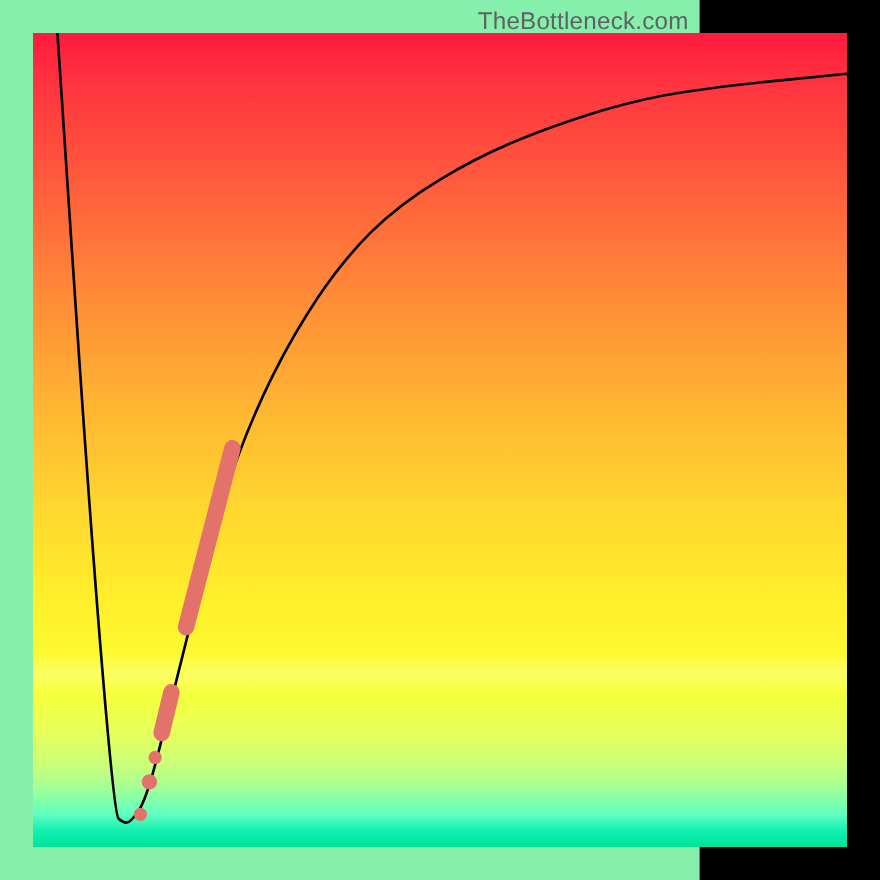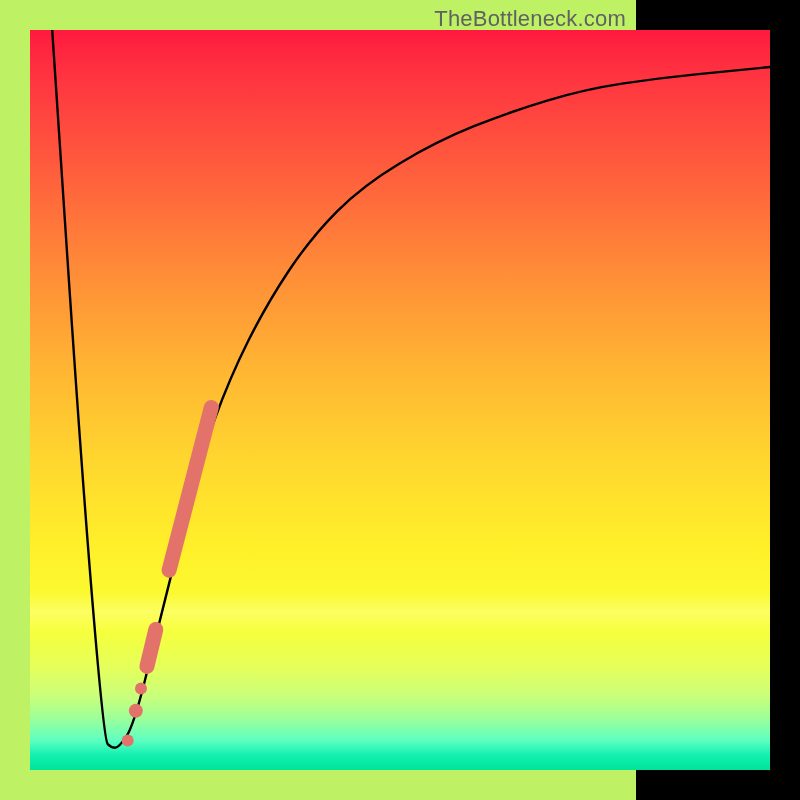--- a/index.html
+++ b/index.html
@@ -9,21 +9,21 @@
     height: 800px;
     background: #000;
     overflow: hidden;
   }
   .frame {
     position: absolute;
     left: 0;
     top: 0;
     width: 636px;
     height: 800px;
-    background: #bef264;
+    background: #86efac;
   }
   .plot {
     position: absolute;
     left: 30px;
     top: 30px;
     width: 740px;
     height: 740px;
     overflow: hidden;
   }
   .gradient {

